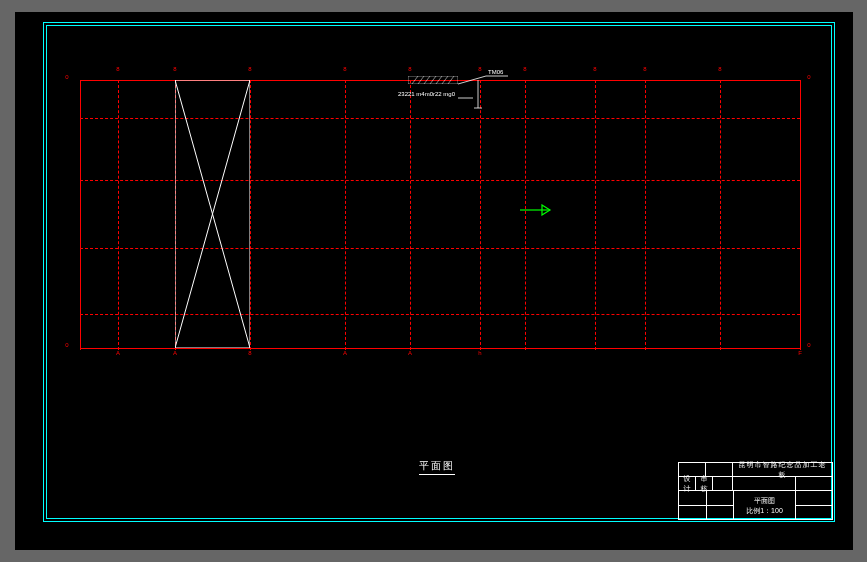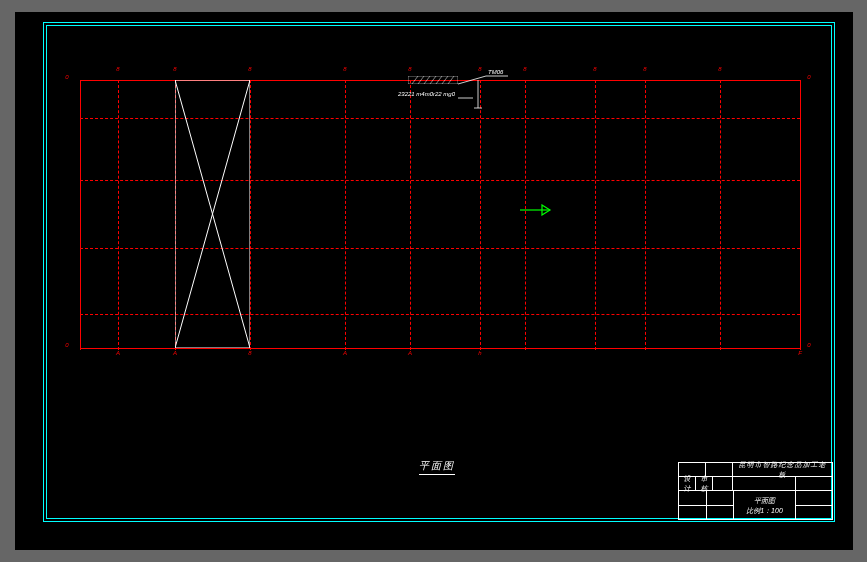--- a/index.html
+++ b/index.html
@@ -1,17 +1,17 @@
 <!DOCTYPE html>
 <html><head>
 <meta charset="utf-8">
 <style>
 * { margin: 0; padding: 0; box-sizing: border-box; }
 body { background: #666; width: 867px; height: 562px; font-family: "SimSun", "Microsoft YaHei", sans-serif; overflow: hidden; position: relative; }
-.viewport { position: absolute; top: 12px; left: 15px; width: 838px; height: 538px; background: #000; font-style: italic; }
+.viewport { position: absolute; top: 12px; left: 15px; width: 838px; height: 538px; background: #000; }
 .border-outer { position: absolute; top: 10px; left: 28px; width: 792px; height: 500px; border: 1px solid #0ff; }
 .border-inner { position: absolute; top: 13px; left: 31px; width: 786px; height: 494px; border: 1px solid #0ff; }
 
 .grid { position: absolute; top: 68px; left: 65px; width: 720px; height: 270px; }
 .hline { position: absolute; left: 0; width: 100%; height: 0; border-top: 1px dashed #f00; }
 .vline { position: absolute; top: 0; height: 100%; width: 0; border-left: 1px dashed #f00; }
 .hline.solid { border-top-style: solid; }
 .vline.solid { border-left-style: solid; }
 .axis-label { position: absolute; color: #f00; font-size: 6px; text-align: center; width: 12px; }
 

